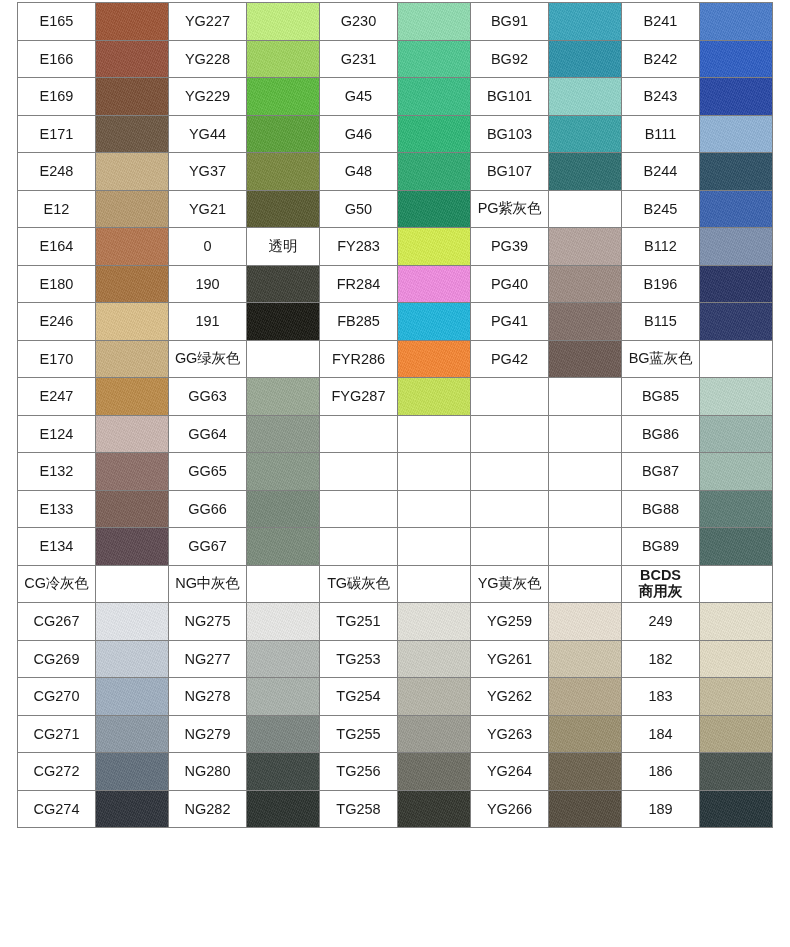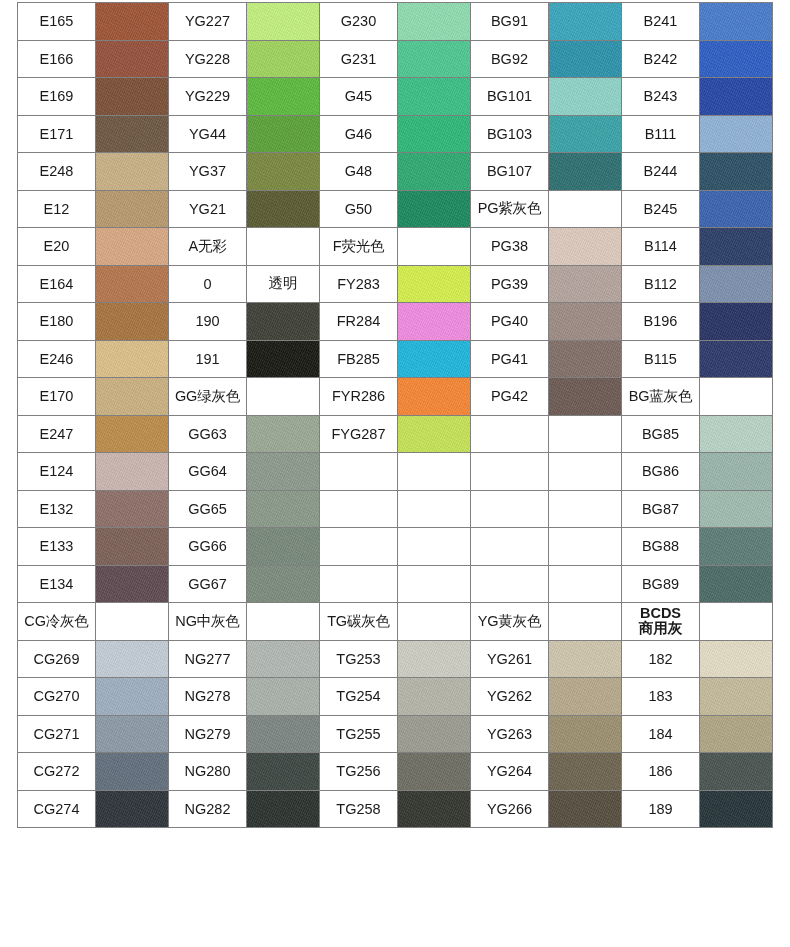--- a/index.html
+++ b/index.html
@@ -210,38 +210,20 @@
             <span class="swfill" style="background: rgb(28, 138, 94);"></span>
           </td>
           <td class="lbl hdr">PG紫灰色</td>
           <td class="sw blank"></td>
           <td class="lbl">B245</td>
           <td class="sw" title="#3b63b0">
             <span class="swfill" style="background: rgb(59, 99, 176);"></span>
           </td>
         </tr>
         <tr>
-          <td class="lbl">E20</td>
-          <td class="sw" title="#d8a884">
-            <span class="swfill" style="background: rgb(216, 168, 132);"></span>
-          </td>
-          <td class="lbl hdr">A无彩</td>
-          <td class="sw blank"></td>
-          <td class="lbl hdr">F荧光色</td>
-          <td class="sw blank"></td>
-          <td class="lbl">PG38</td>
-          <td class="sw" title="#ddcabd">
-            <span class="swfill" style="background: rgb(221, 202, 189);"></span>
-          </td>
-          <td class="lbl">B114</td>
-          <td class="sw" title="#2d3f68">
-            <span class="swfill" style="background: rgb(45, 63, 104);"></span>
-          </td>
-        </tr>
-        <tr>
           <td class="lbl">E164</td>
           <td class="sw" title="#b5764f">
             <span class="swfill" style="background: rgb(181, 118, 79);"></span>
           </td>
           <td class="lbl">0</td>
           <td class="lbl">透明</td>
           <td class="lbl">FY283</td>
           <td class="sw" title="#d5ee4e">
             <span class="swfill" style="background: rgb(213, 238, 78);"></span>
           </td>
@@ -414,20 +396,42 @@
           <td class="lbl hdr">NG中灰色</td>
           <td class="sw blank"></td>
           <td class="lbl hdr">TG碳灰色</td>
           <td class="sw blank"></td>
           <td class="lbl hdr">YG黄灰色</td>
           <td class="sw blank"></td>
           <td class="lbl hdr2"><span>BCDS</span><br><span>商用灰</span></td>
           <td class="sw blank"></td>
         </tr>
         <tr>
+          <td class="lbl">CG267</td>
+          <td class="sw" title="#e2e5ea">
+            <span class="swfill" style="background: rgb(226, 229, 234);"></span>
+          </td>
+          <td class="lbl">NG275</td>
+          <td class="sw" title="#e8e8e6">
+            <span class="swfill" style="background: rgb(232, 232, 230);"></span>
+          </td>
+          <td class="lbl">TG251</td>
+          <td class="sw" title="#e3e2da">
+            <span class="swfill" style="background: rgb(227, 226, 218);"></span>
+          </td>
+          <td class="lbl">YG259</td>
+          <td class="sw" title="#e8e0d2">
+            <span class="swfill" style="background: rgb(232, 224, 210);"></span>
+          </td>
+          <td class="lbl">249</td>
+          <td class="sw" title="#e6e1cd">
+            <span class="swfill" style="background: rgb(230, 225, 205);"></span>
+          </td>
+        </tr>
+        <tr>
           <td class="lbl">CG269</td>
           <td class="sw" title="#c3ccd6">
             <span class="swfill" style="background: rgb(195, 204, 214);"></span>
           </td>
           <td class="lbl">NG277</td>
           <td class="sw" title="#b2b8b4">
             <span class="swfill" style="background: rgb(178, 184, 180);"></span>
           </td>
           <td class="lbl">TG253</td>
           <td class="sw" title="#cdcdc3">

